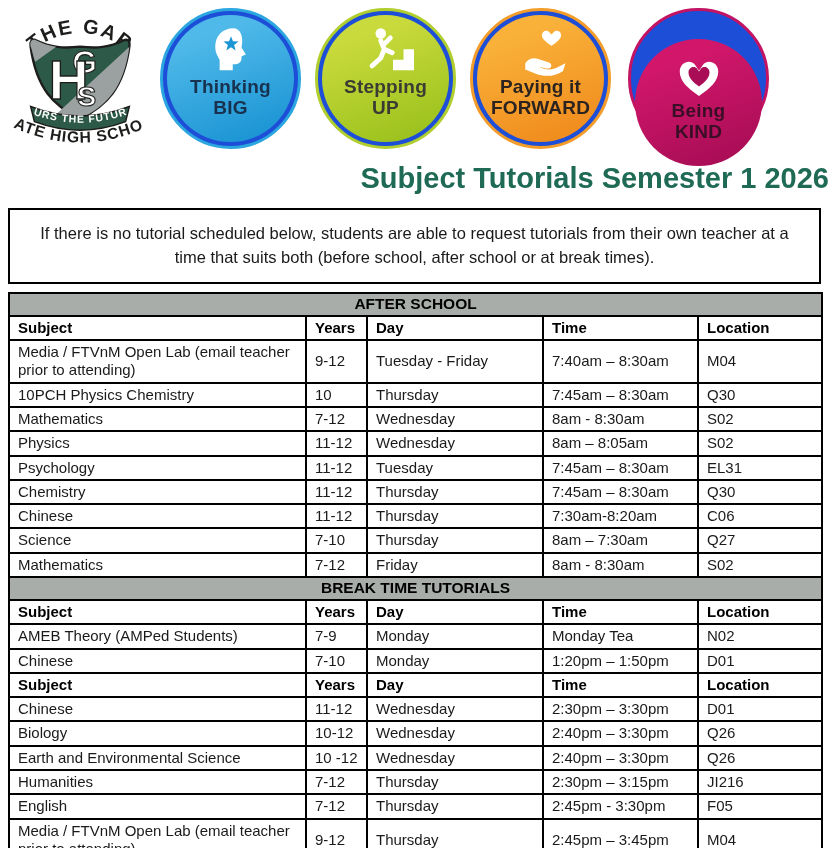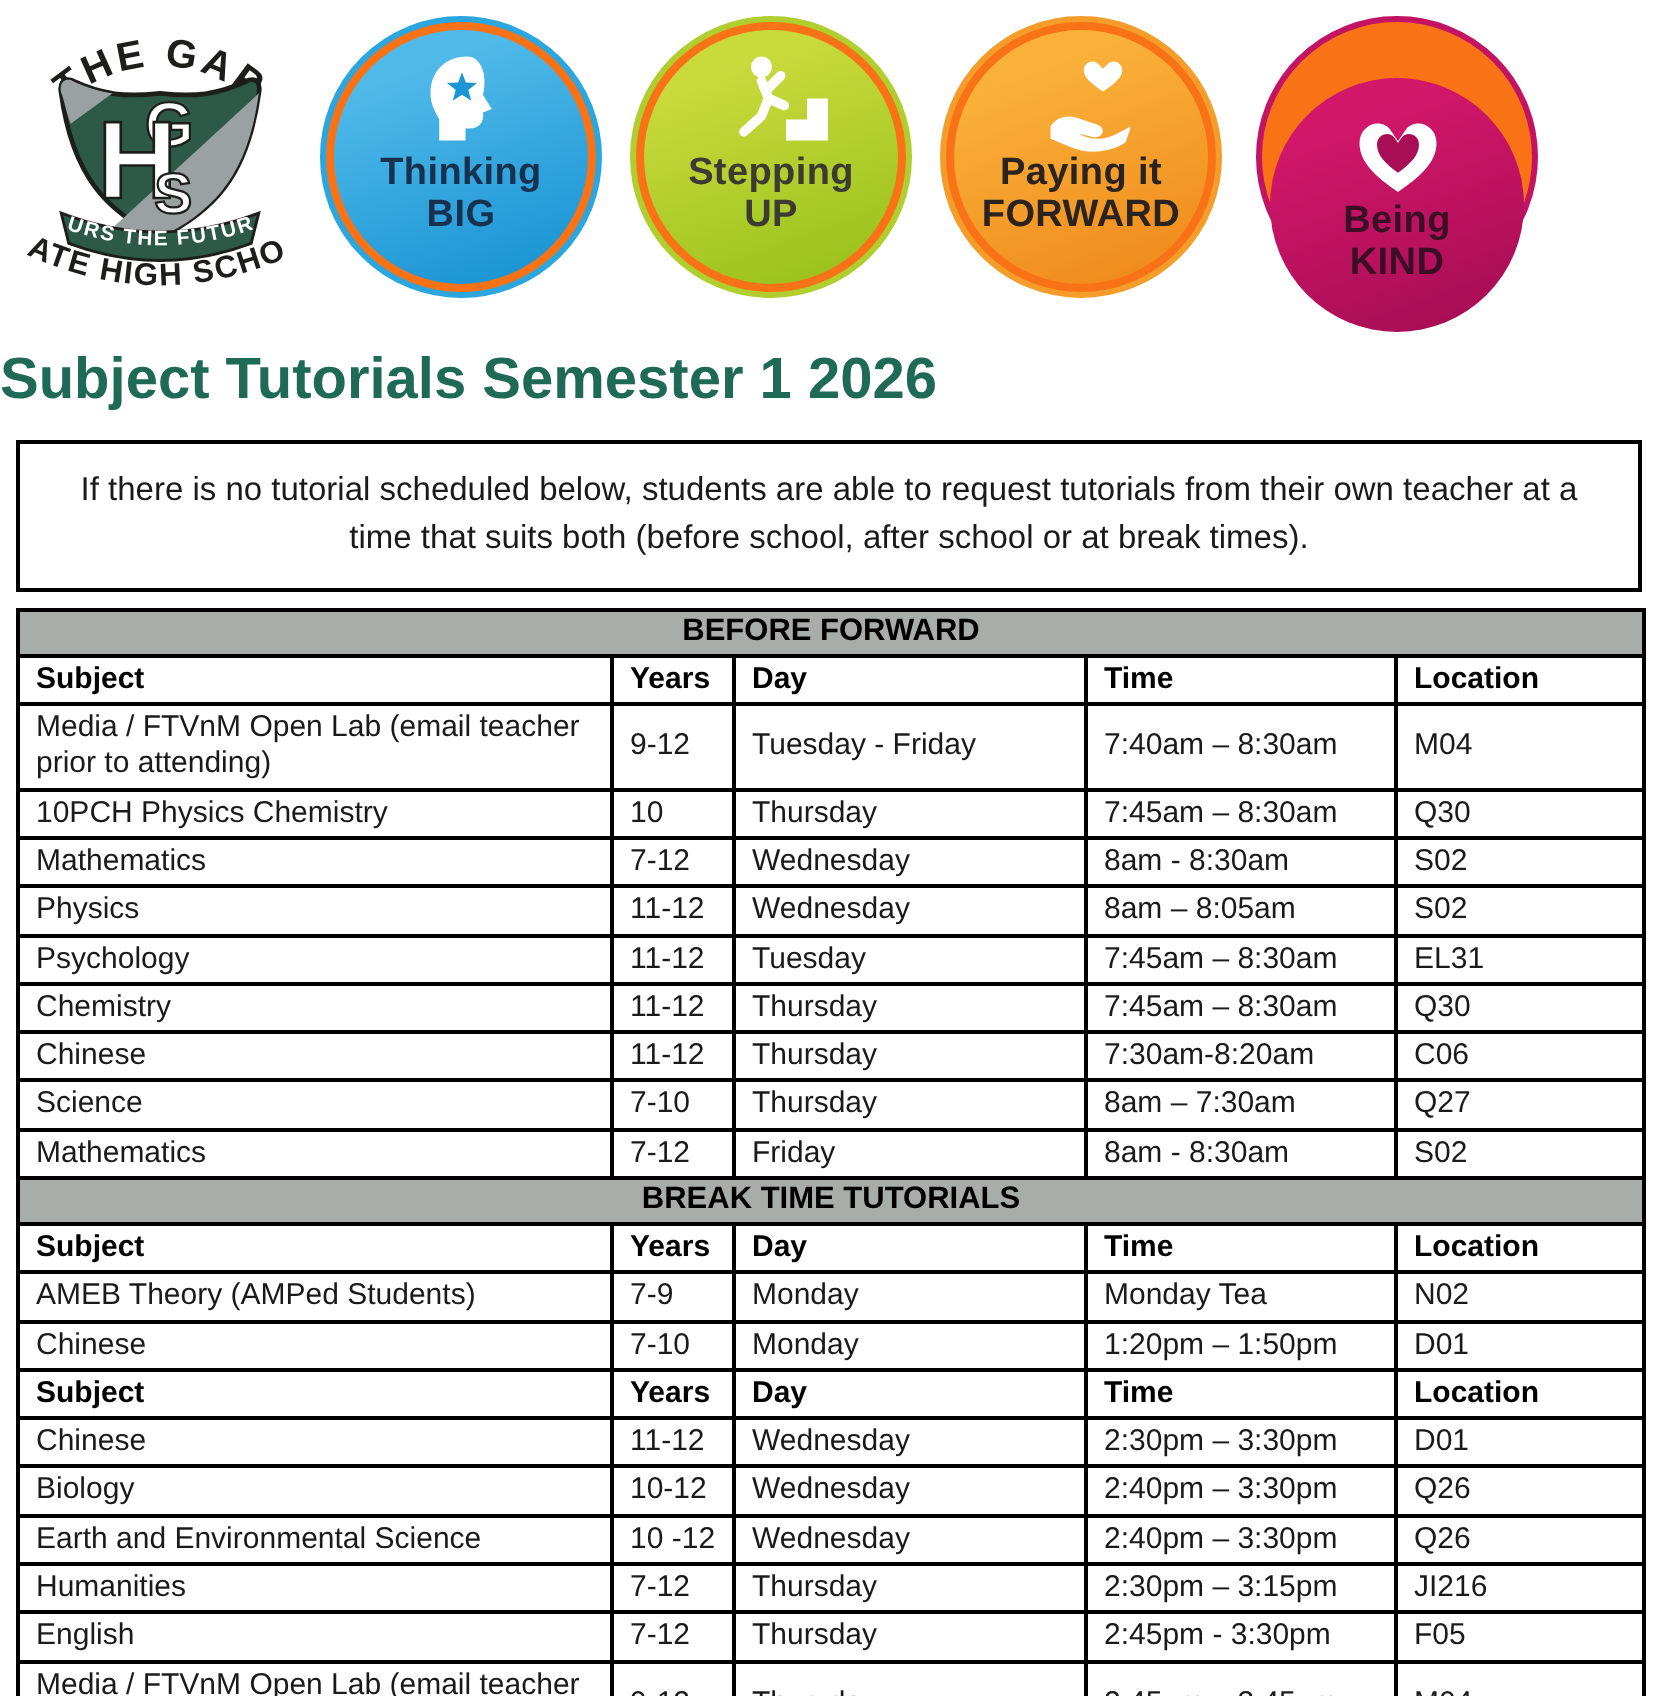--- a/index.html
+++ b/index.html
@@ -4,29 +4,29 @@
 <style>
   html,body{margin:0;padding:0;}
   body{
     width:829px;height:848px;background:#fff;overflow:hidden;
     font-family:"Liberation Sans",sans-serif;color:#1a1a1a;
   }
   .header{position:relative;height:157px;}
   .logo{position:absolute;left:4px;top:0;}
   .badge{
     position:absolute;top:8px;width:141px;height:141px;box-sizing:border-box;
-    border-radius:50%;border:3px solid #999;background:#f97316;padding:4px;
+    border-radius:50%;border:3px solid #999;background:#1d4ed8;padding:4px;
   }
   .badge-inner{
     width:100%;height:100%;border-radius:50%;box-sizing:border-box;
     display:flex;flex-direction:column;align-items:center;padding-top:11px;
   }
   .b0{left:160px}.b1{left:315px}.b2{left:470px}.b3{left:628px}
   .badge-label{font-weight:bold;font-size:19px;line-height:1.1;text-align:center;margin-top:1px;letter-spacing:.2px;}
-  .page-title{text-align:left;font-size:29px;font-weight:bold;color:var(--title-green,#1F6A55);margin-top:17px;}
+  .page-title{text-align:right;font-size:29px;font-weight:bold;color:var(--title-green,#1F6A55);margin-top:5px;}
   .intro-box{
     margin:13px 8px 0 8px;border:2px solid #000;box-sizing:border-box;
     padding:12px 22px;font-size:16.5px;line-height:1.45;text-align:center;
   }
   table.tutorials{border-collapse:collapse;margin:8px 0 0 8px;width:813px;table-layout:fixed;}
   table.tutorials td,table.tutorials th{
     border:2px solid #000;padding:2px 8px;font-size:15px;line-height:1.22;
     vertical-align:middle;text-align:left;overflow:hidden;
   }
   tr.band td{
@@ -125,21 +125,21 @@
 <table class="tutorials">
   <colgroup>
     <col style="width:297px">
       <col style="width:61px">
       <col style="width:176px">
       <col style="width:155px">
       <col style="width:124px">
   </colgroup>
   <tbody>
       <tr class="band">
-        <td colspan="5">BEFORE FORWARD</td>
+        <td colspan="5">AFTER SCHOOL</td>
       </tr>
       <tr class="cols">
         <th>Subject</th>
         <th>Years</th>
         <th>Day</th>
         <th>Time</th>
         <th>Location</th>
       </tr>
       <tr>
         <td>Media / FTVnM Open Lab (email teacher prior to attending)</td>

